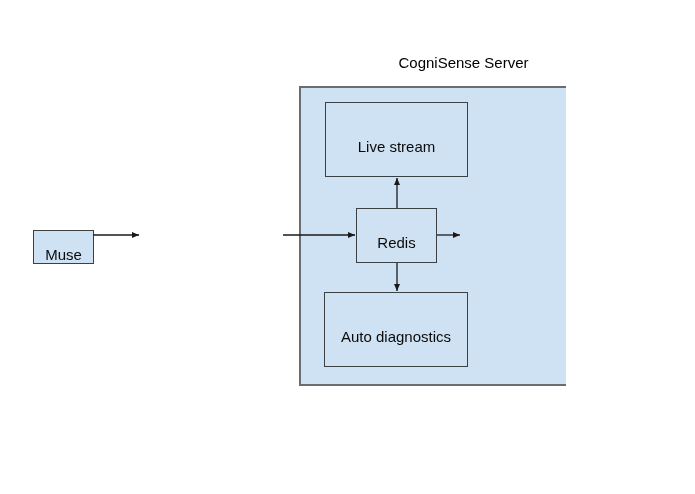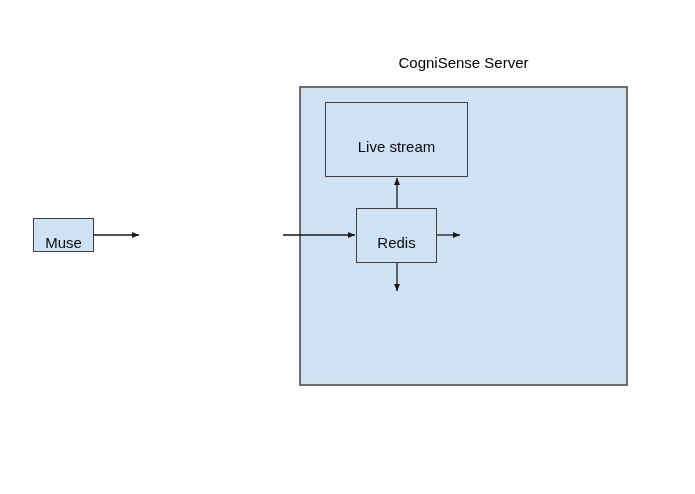--- a/index.html
+++ b/index.html
@@ -2,21 +2,21 @@
 <html><head>
 <meta charset="utf-8">
 <style>
   html, body {
     margin: 0;
     padding: 0;
     background: #ffffff;
   }
   .canvas {
     position: relative;
-    width: 695px;
+    width: 566px;
     height: 494px;
     background: #ffffff;
     font-family: "Liberation Sans", sans-serif;
     overflow: hidden;
   }
   .diagram-title {
     position: absolute;
     left: 299px;
     top: 54px;
     width: 329px;
@@ -44,21 +44,21 @@
     justify-content: center;
     text-align: center;
     font-size: 15px;
     color: #0a0a0a;
   }
   .node span {
     white-space: pre-line;
     line-height: 1.25;
     margin-top: 16px;
   }
-  .node-muse            { left: 33px;  top: 218px; width: 61px;  height: 34px; }
+  .node-muse            { left: 33px;  top: 230px; width: 61px;  height: 34px; }
   .node-android-app     { left: 140px; top: 207px; width: 143px; height: 55px; }
   .node-live-stream     { left: 325px; top: 102px; width: 143px; height: 75px; }
   .node-redis           { left: 356px; top: 208px; width: 81px;  height: 55px; }
   .node-medical-history { left: 461px; top: 197px; width: 143px; height: 74px; }
   .node-auto-diag       { left: 324px; top: 292px; width: 144px; height: 75px; }
   .edges-overlay {
     position: absolute;
     left: 0;
     top: 0;
     width: 695px;
@@ -82,20 +82,23 @@
 
   <div class="node node-live-stream">
     <span>Live stream</span>
   </div>
 
   <div class="node node-redis">
     <span>Redis</span>
   </div>
 
 
+  <div class="node node-auto-diag">
+    <span>Auto diagnostics</span>
+  </div>
 
   <svg class="edges-overlay" viewBox="0 0 695 494" xmlns="http://www.w3.org/2000/svg">
     <defs>
       <marker id="arrowhead" markerWidth="8" markerHeight="8" refX="7" refY="3" orient="auto" markerUnits="userSpaceOnUse">
         <path d="M0,0 L7,3 L0,6 Z" fill="#1a1a1a"></path>
       </marker>
     </defs>
     <g stroke="#1a1a1a" stroke-width="1.3" fill="none">
       <line x1="93" y1="235" x2="139" y2="235" marker-end="url(#arrowhead)"></line>
       <line x1="283" y1="235" x2="355" y2="235" marker-end="url(#arrowhead)"></line>

